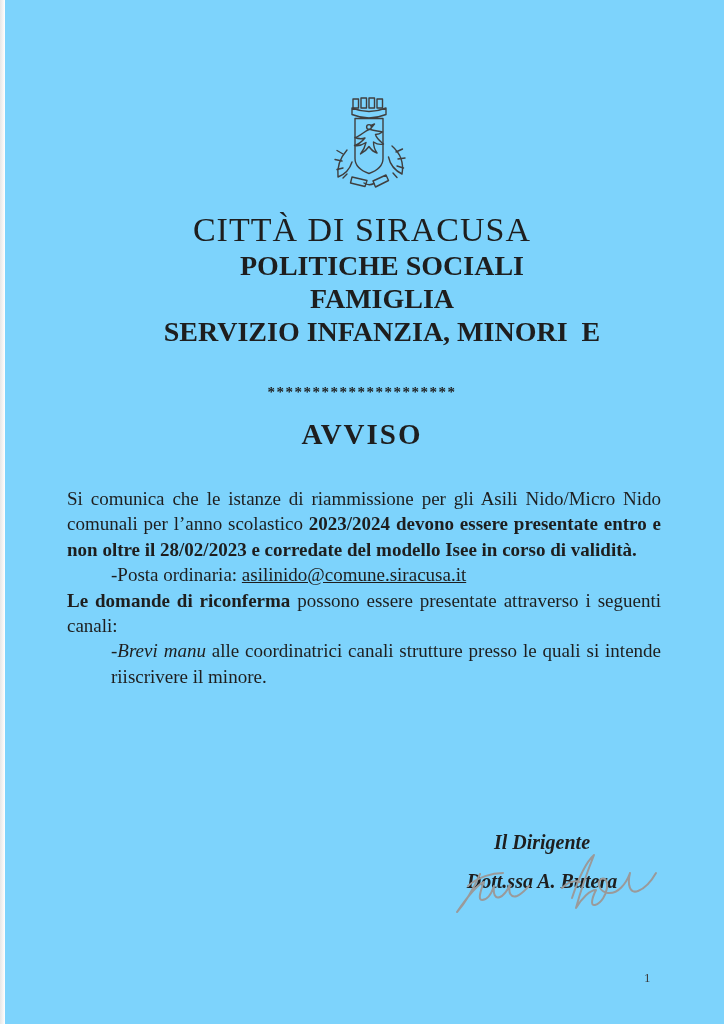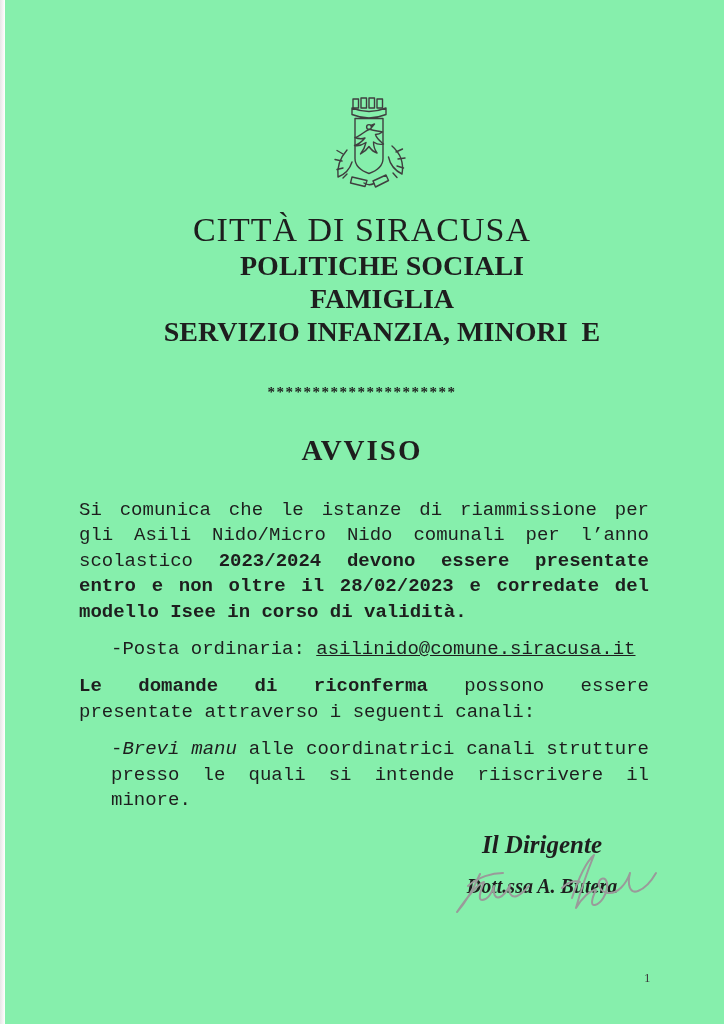--- a/index.html
+++ b/index.html
@@ -1,51 +1,51 @@
 <!DOCTYPE html>
 <html><head>
 <meta charset="utf-8">
 <style>
   html,body { margin:0; padding:0; background:#9a9a9a; }
   .page {
     position:relative; width:724px; height:1024px; margin:0 auto;
-    background:#86efac; overflow:hidden;
+    background:#7dd3fc; overflow:hidden;
     font-family:"Liberation Serif","DejaVu Serif",serif;
     color:#1e1e1e;
   }
   .scan-edge {
     position:absolute; left:0; top:0; width:5px; height:100%;
     background:linear-gradient(to right,#e6e6e6,#ffffff);
   }
   .emblem { position:absolute; left:316px; top:88px; width:106px; height:104px; }
   .header { position:absolute; left:0; top:211px; width:724px; text-align:center; }
   .h-city { font-size:34px; line-height:38px; letter-spacing:1px; font-weight:normal; }
   .h-bold { font-size:28px; line-height:33px; font-weight:bold; white-space:pre;margin-left:40px; }
   .separator {
     position:absolute; left:0; top:384px; width:724px; text-align:center;
     font-weight:bold; font-size:15px; letter-spacing:1.5px;
   }
   .notice-title {
     position:absolute; left:0; top:418px; width:724px; text-align:center;
-    font-weight:bold; font-size:29px; letter-spacing:2px;margin-top:16px;
+    font-weight:bold; font-size:29px; letter-spacing:2px;
   }
   .body-text {
     position:absolute; left:67px; top:486px; width:594px;
     font-size:19px; line-height:25.4px; text-align:justify;
   }
-  .para { margin:12px;font-family:Liberation Mono, monospace; }
+  .para { margin:0; }
   .para.indented { margin-left:44px; }
   .seg-bold { font-weight:bold; }
   .seg-italic { font-style:italic; }
   .seg-link { text-decoration:underline; }
   .signature {
     position:absolute; left:436px; top:831px; width:212px; text-align:center;
     font-style:italic; font-weight:bold;
   }
-  .sig-role { font-size:25px; margin-bottom:16px; }
+  .sig-role { font-size:20px; margin-bottom:16px; }
   .sig-name { font-size:20px; }
   .sig-scrawl {
     position:absolute; left:446px; top:850px; width:226px; height:80px;
     pointer-events:none;
   }
   .page-number {
     position:absolute; left:644px; top:970px; font-size:13px; color:#3c3c3c;
   }
 </style>
 </head>

